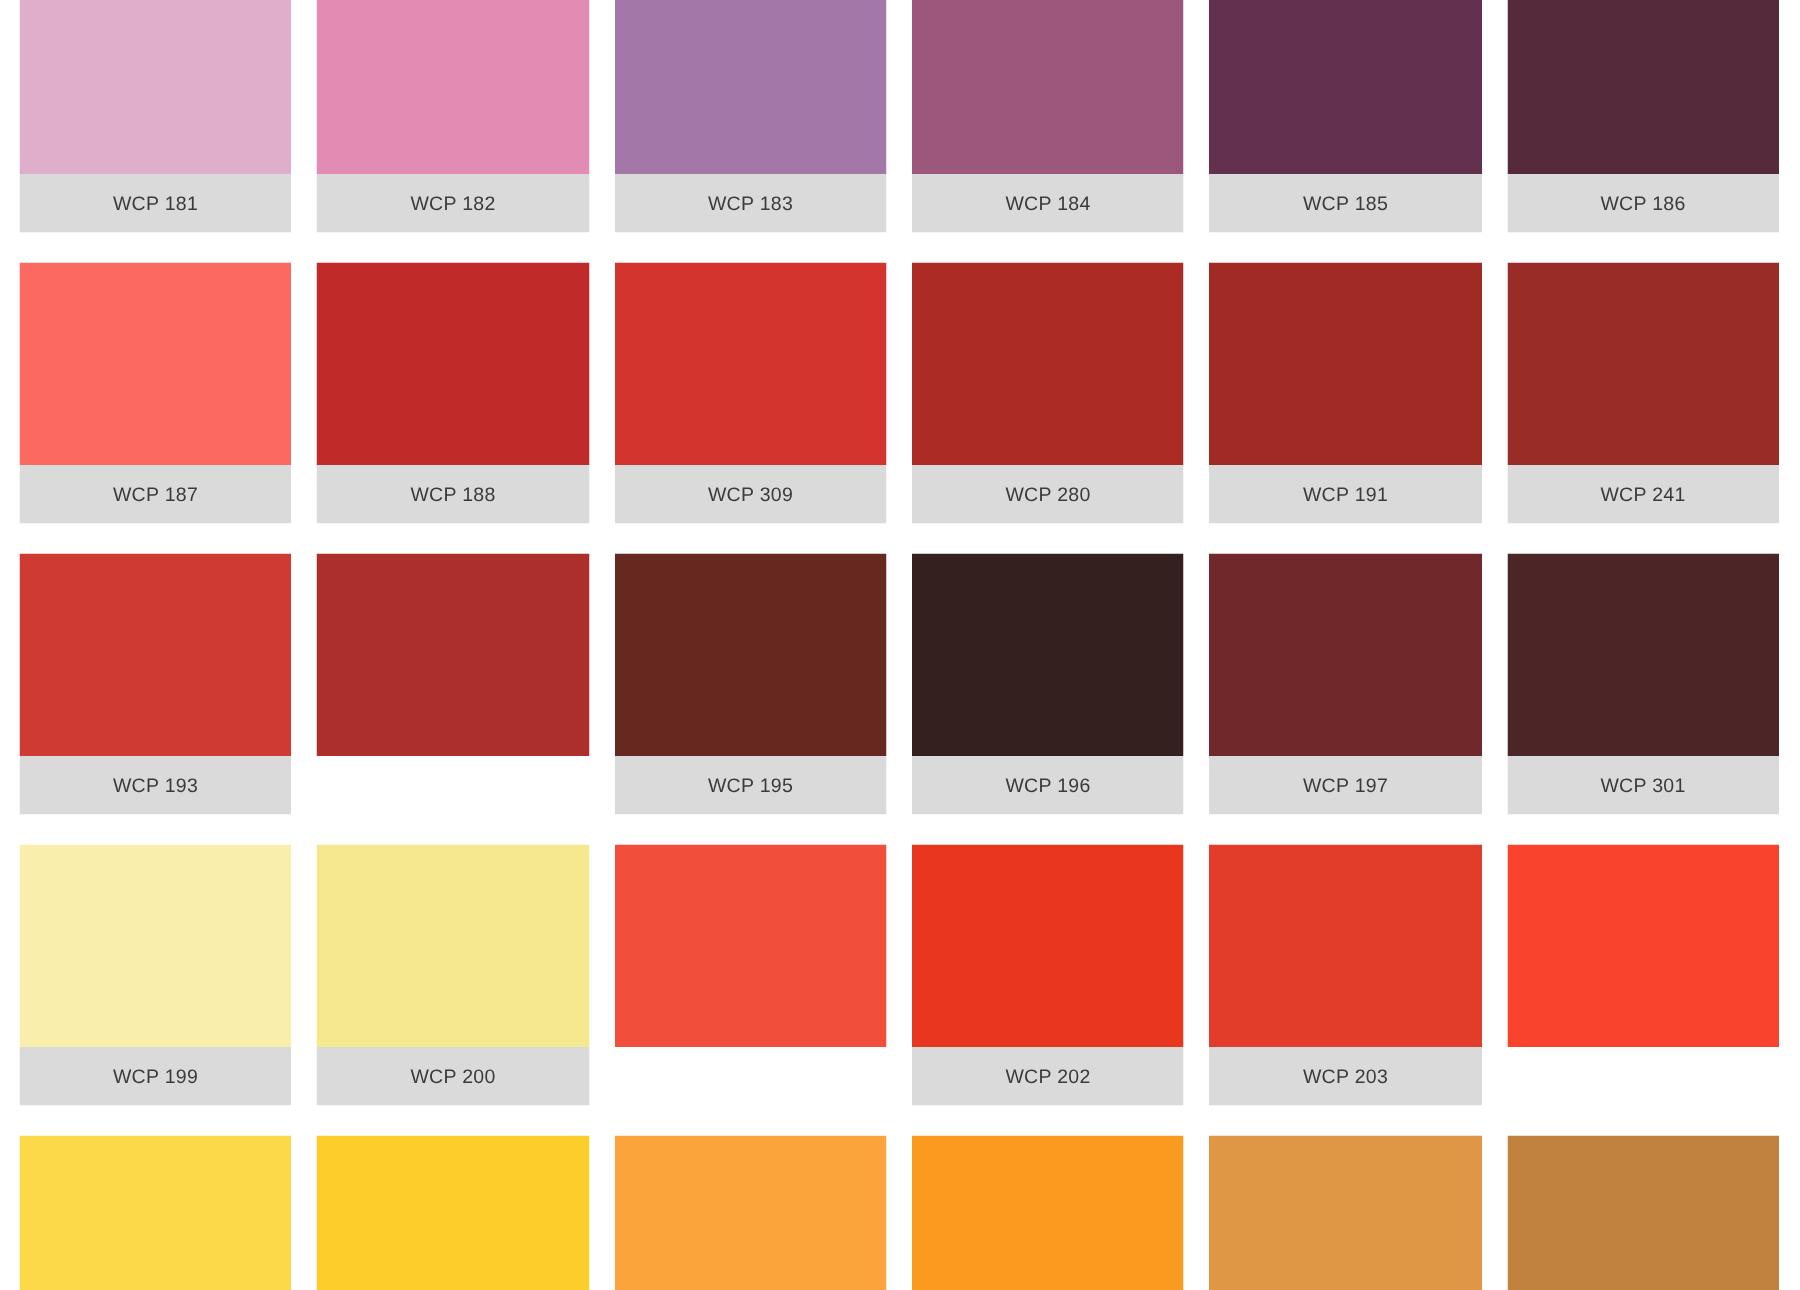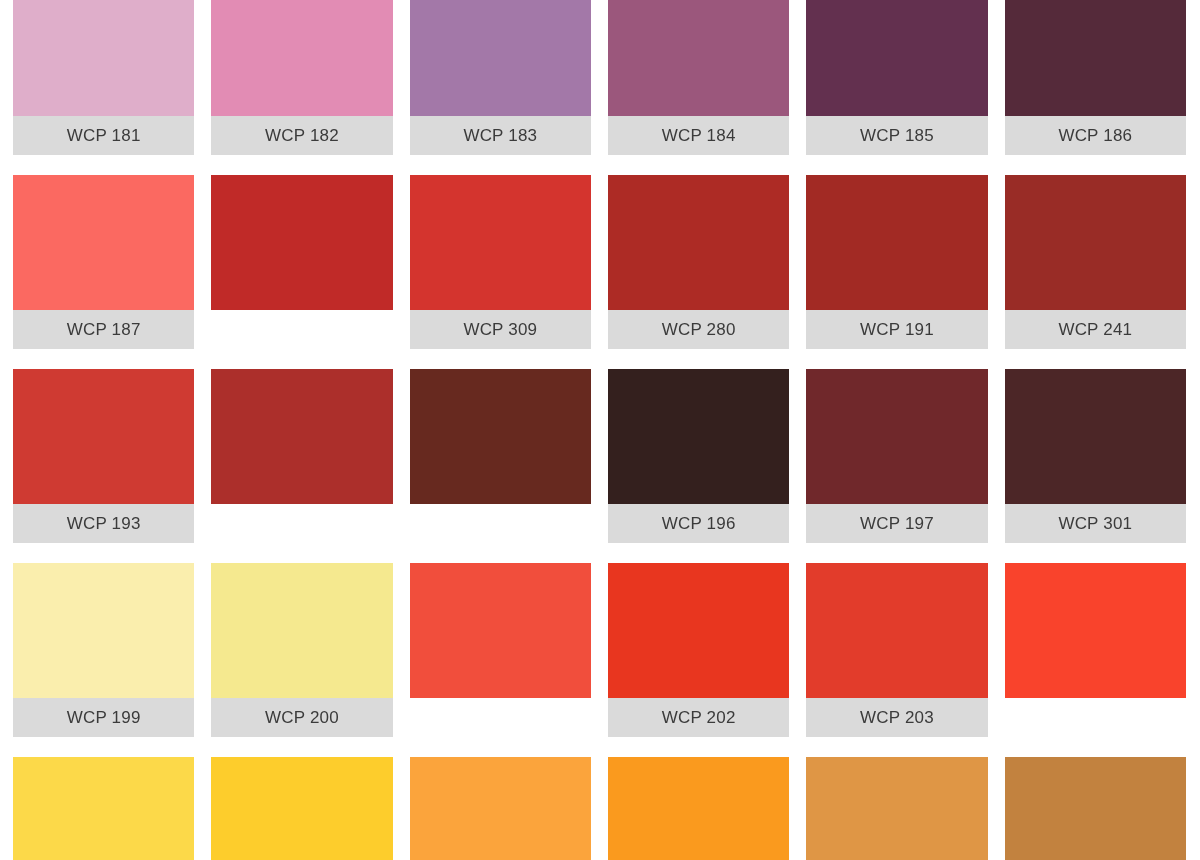--- a/index.html
+++ b/index.html
@@ -47,21 +47,21 @@
   .swatch-label-band {
     flex: 1 1 auto;
     background: #dadada;
     display: flex;
     align-items: center;
     justify-content: center;
   }
 
   .swatch-label {
     font-family: "Liberation Sans", sans-serif;
-    font-size: 17px;
+    font-size: 13px;
     letter-spacing: 0.2px;
     color: #3b3b3b;
     white-space: nowrap;
     line-height: 1;
   }
 </style>
 </head>
 <body>
 
 <div id="palette-grid">
@@ -102,20 +102,23 @@
       </div>
     </div>
     <div class="swatch-cell">
       <div class="swatch-color" style="background: rgb(251, 105, 97);"></div>
       <div class="swatch-label-band">
         <span class="swatch-label">WCP 187</span>
       </div>
     </div>
     <div class="swatch-cell">
       <div class="swatch-color" style="background: rgb(192, 42, 40);"></div>
+      <div class="swatch-label-band">
+        <span class="swatch-label">WCP 188</span>
+      </div>
     </div>
     <div class="swatch-cell">
       <div class="swatch-color" style="background: rgb(212, 52, 46);"></div>
       <div class="swatch-label-band">
         <span class="swatch-label">WCP 309</span>
       </div>
     </div>
     <div class="swatch-cell">
       <div class="swatch-color" style="background: rgb(173, 43, 37);"></div>
       <div class="swatch-label-band">
@@ -138,20 +141,23 @@
       <div class="swatch-color" style="background: rgb(207, 58, 50);"></div>
       <div class="swatch-label-band">
         <span class="swatch-label">WCP 193</span>
       </div>
     </div>
     <div class="swatch-cell">
       <div class="swatch-color" style="background: rgb(172, 47, 43);"></div>
     </div>
     <div class="swatch-cell">
       <div class="swatch-color" style="background: rgb(103, 41, 31);"></div>
+      <div class="swatch-label-band">
+        <span class="swatch-label">WCP 195</span>
+      </div>
     </div>
     <div class="swatch-cell">
       <div class="swatch-color" style="background: rgb(52, 32, 30);"></div>
       <div class="swatch-label-band">
         <span class="swatch-label">WCP 196</span>
       </div>
     </div>
     <div class="swatch-cell">
       <div class="swatch-color" style="background: rgb(112, 40, 43);"></div>
       <div class="swatch-label-band">

